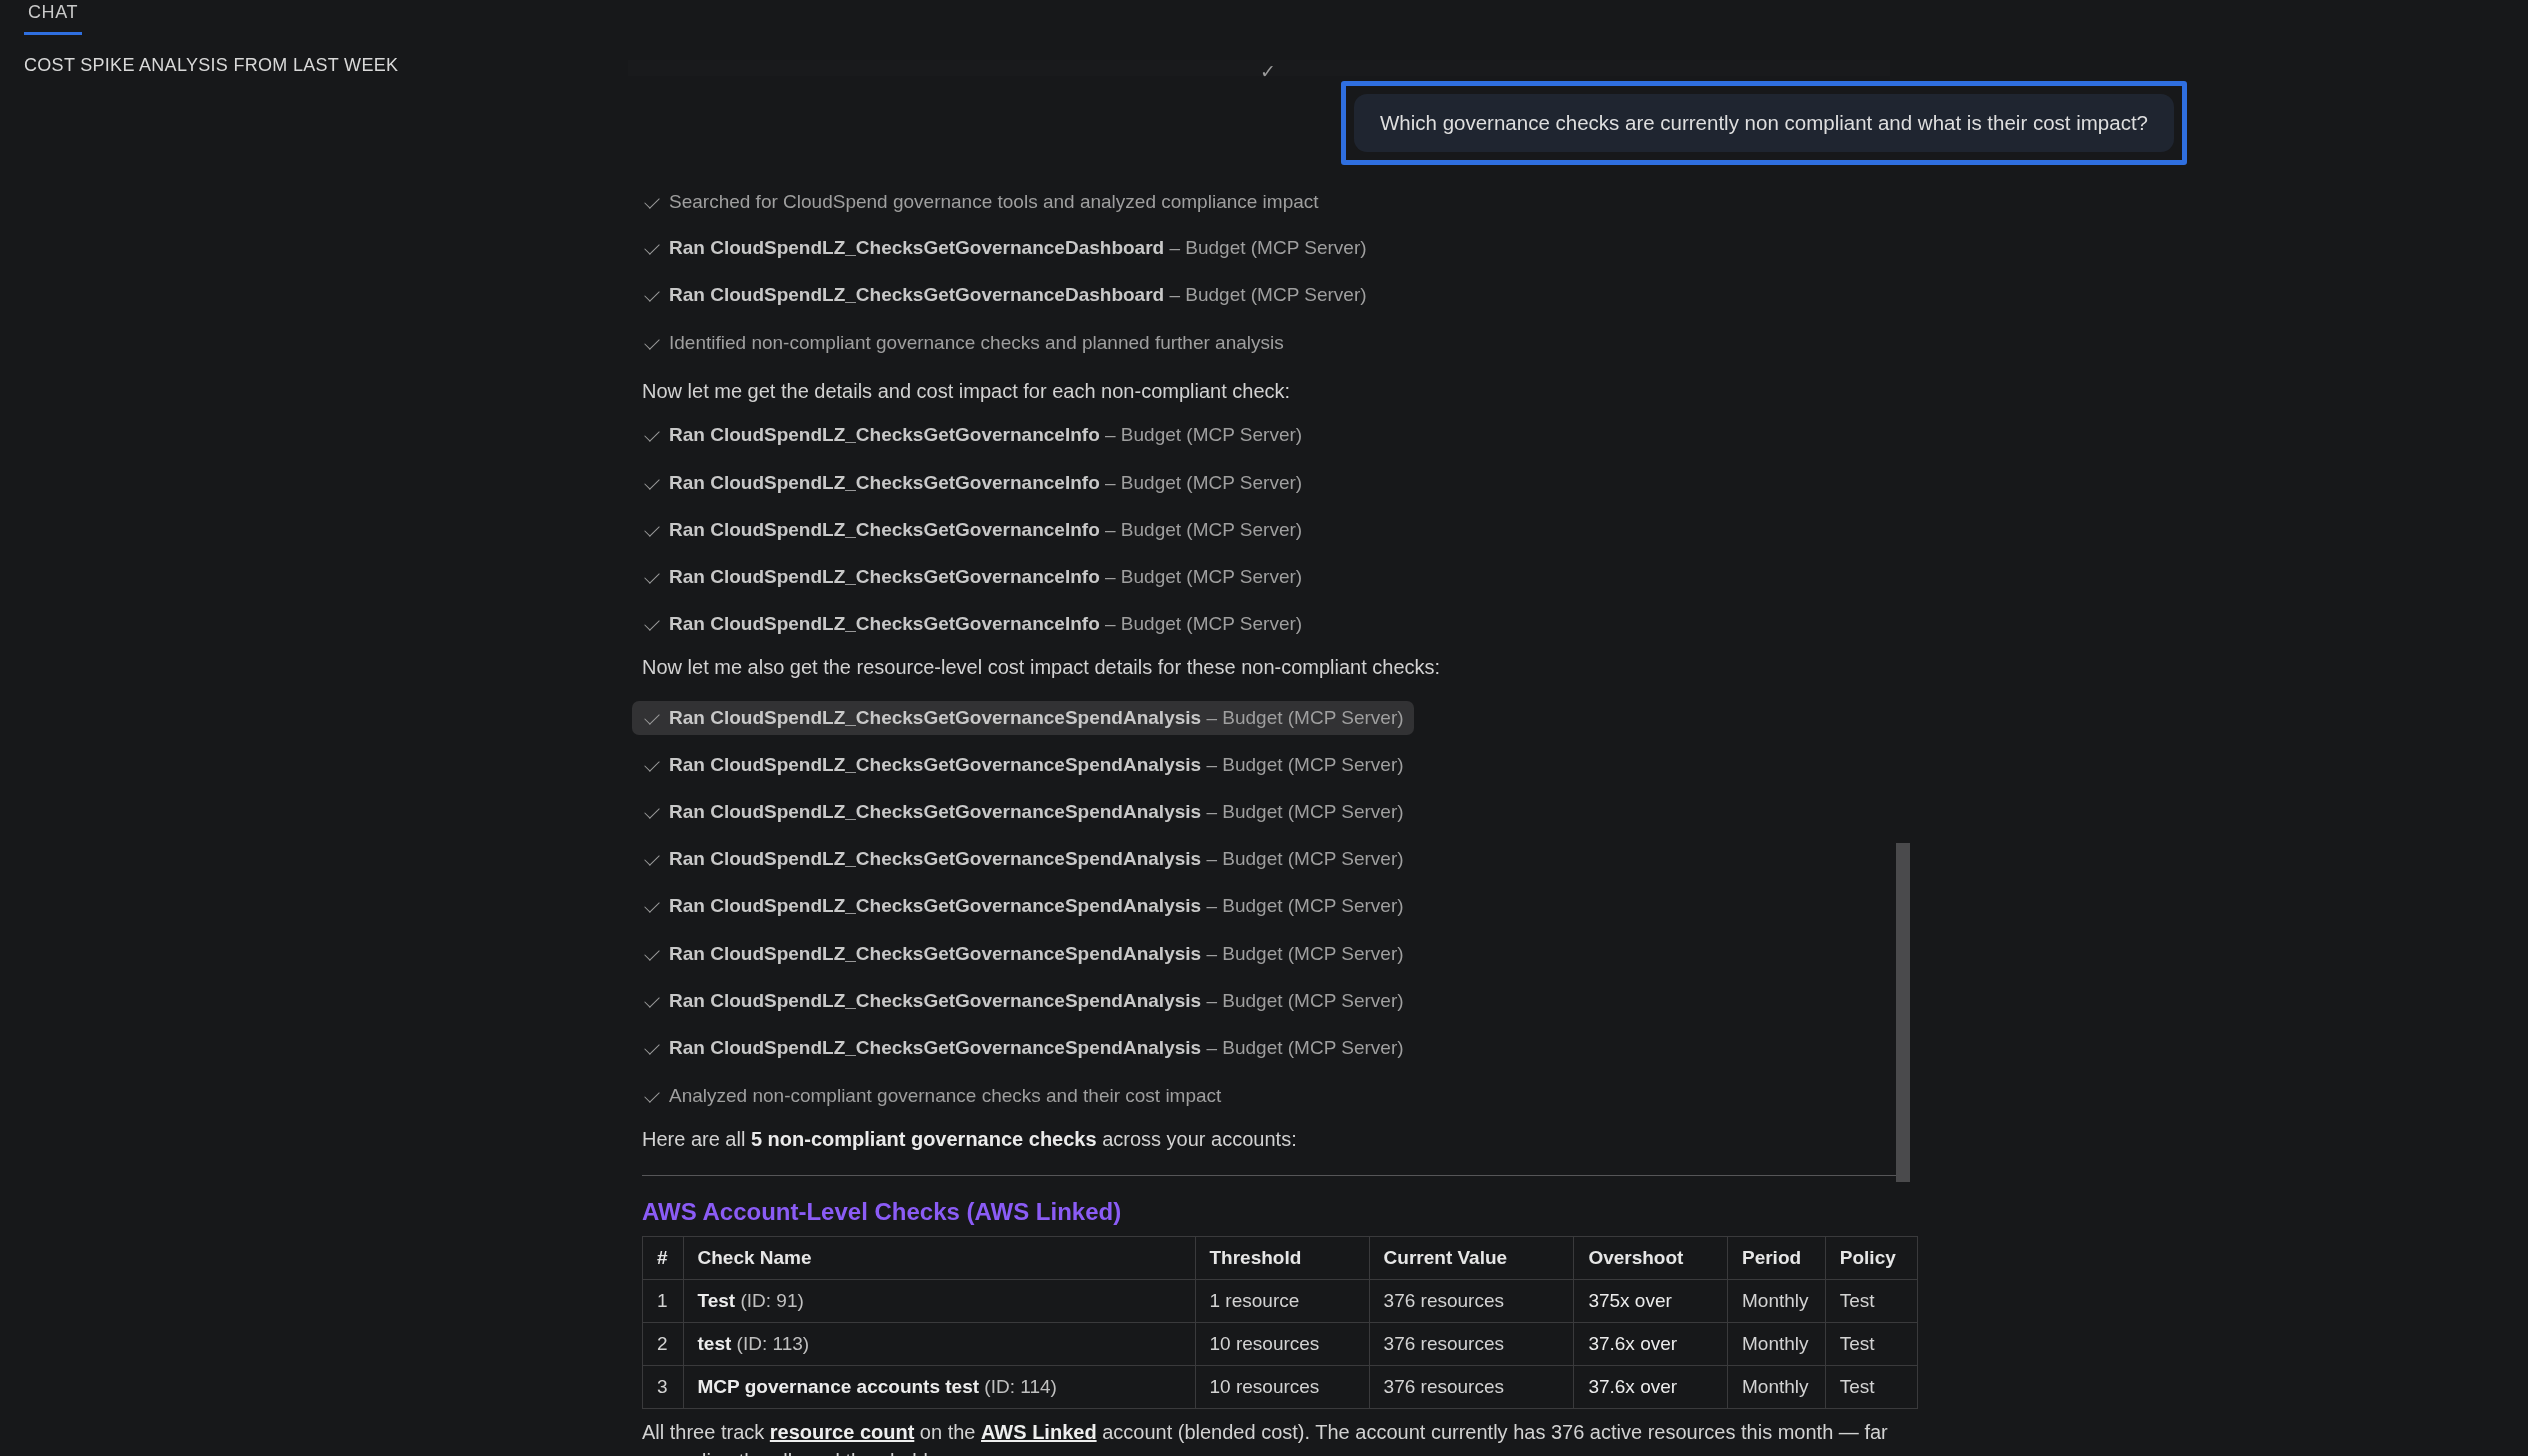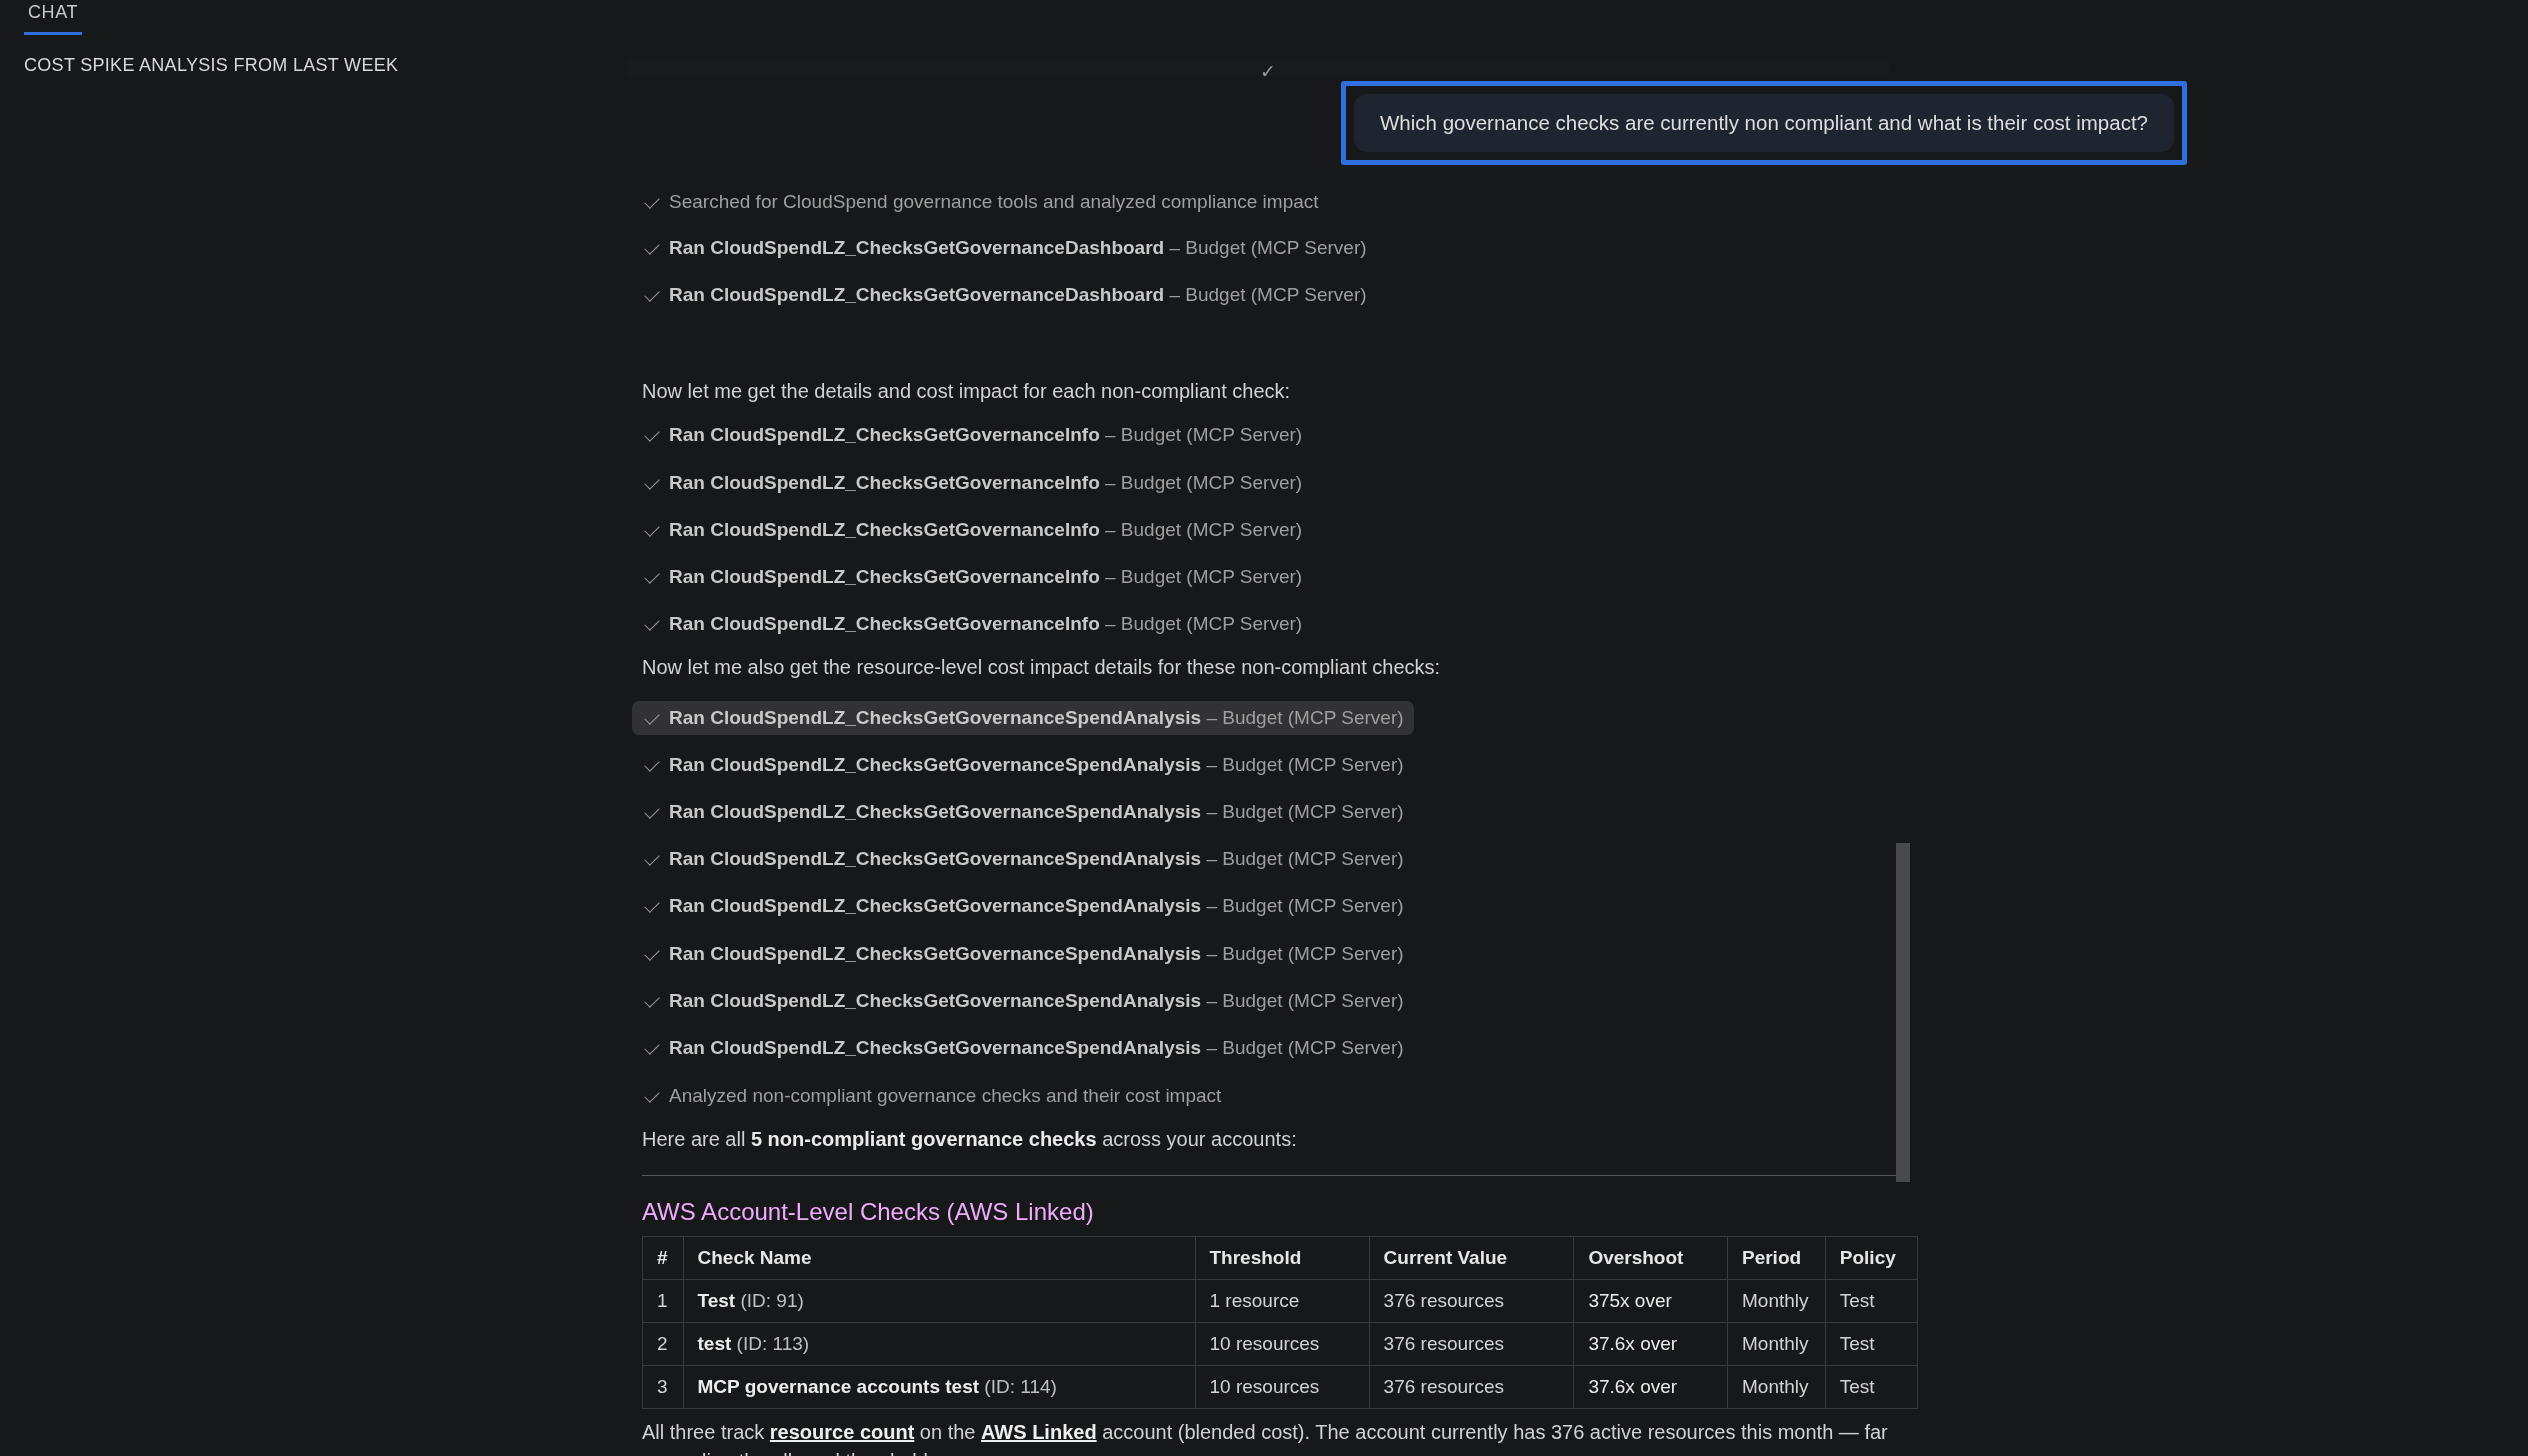--- a/index.html
+++ b/index.html
@@ -104,21 +104,21 @@
   }
   .para b{color:#eaeaea;}
 
   #divider{
     position:absolute;left:14px;top:1175px;width:1262px;height:1px;
     background:var(--divider);
   }
 
   #section-heading{
     position:absolute;left:14px;top:1198px;
-    font-size:24px;font-weight:normal;color:#f0abfc;white-space:nowrap;
+    font-size:24px;font-weight:bold;color:#8b5cf6;white-space:nowrap;
   }
 
   
   #checks-table{
     position:absolute;left:14px;top:1236px;
     border-collapse:collapse;
     font-size:19px;
     width:1276px;
   }
   #checks-table th,#checks-table td{
@@ -182,20 +182,24 @@
         <span class="check-icon"></span>
         <span class="tool-label">Searched for CloudSpend governance tools and analyzed compliance impact</span>
       </div>
       <div class="tool-row" style="top: 231px;">
         <span class="check-icon"></span>
         <span class="tool-label"><span class="em">Ran CloudSpendLZ_ChecksGetGovernanceDashboard</span><span> – Budget (MCP Server)</span></span>
       </div>
       <div class="tool-row" style="top: 278px;">
         <span class="check-icon"></span>
         <span class="tool-label"><span class="em">Ran CloudSpendLZ_ChecksGetGovernanceDashboard</span><span> – Budget (MCP Server)</span></span>
+      </div>
+      <div class="tool-row" style="top: 326px;">
+        <span class="check-icon"></span>
+        <span class="tool-label">Identified non-compliant governance checks and planned further analysis</span>
       </div>
       <div class="para" style="top: 380px;">Now let me get the details and cost impact for each non-compliant check:</div>
       <div class="tool-row" style="top: 418px;">
         <span class="check-icon"></span>
         <span class="tool-label"><span class="em">Ran CloudSpendLZ_ChecksGetGovernanceInfo</span><span> – Budget (MCP Server)</span></span>
       </div>
       <div class="tool-row" style="top: 466px;">
         <span class="check-icon"></span>
         <span class="tool-label"><span class="em">Ran CloudSpendLZ_ChecksGetGovernanceInfo</span><span> – Budget (MCP Server)</span></span>
       </div>

